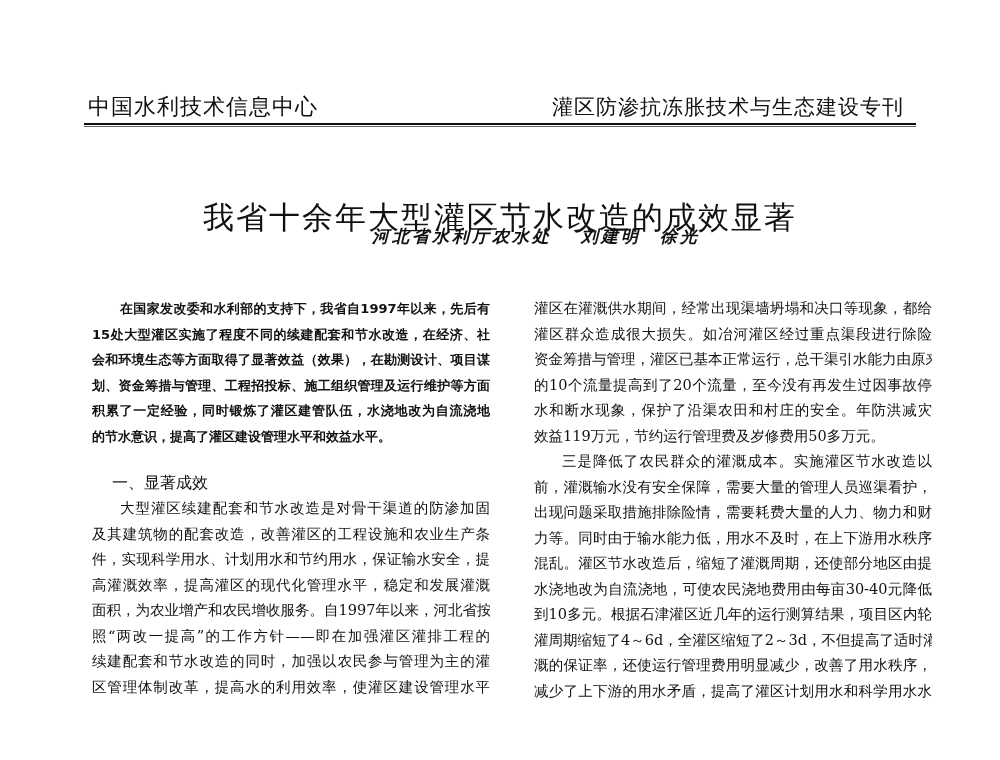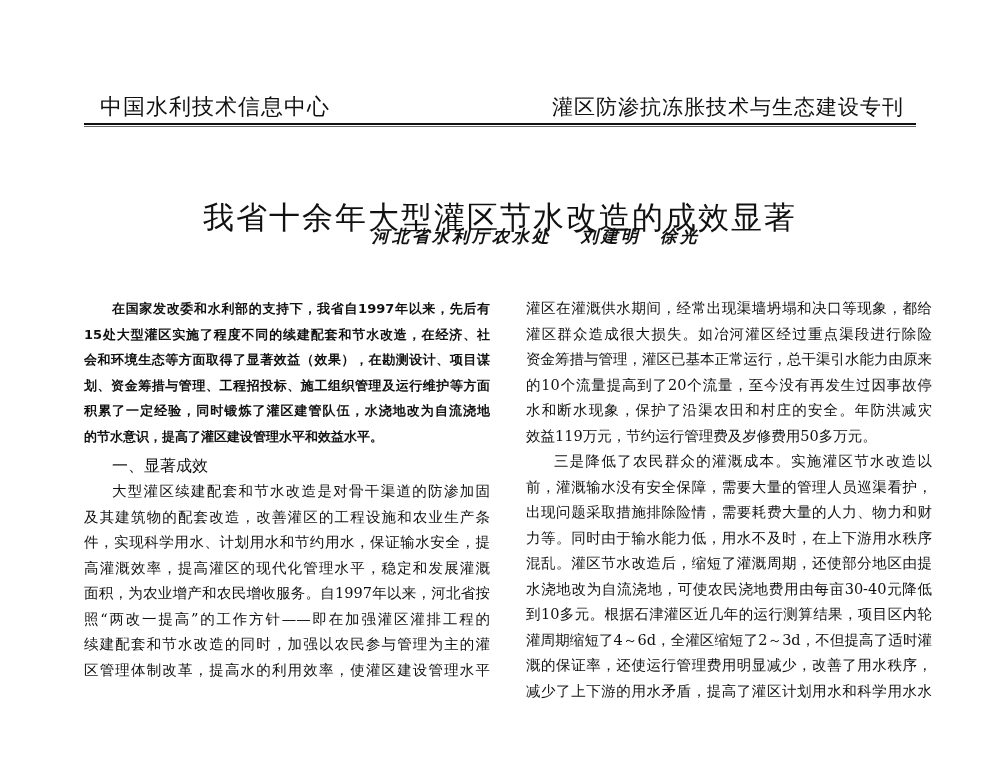--- a/index.html
+++ b/index.html
@@ -26,21 +26,21 @@
   .running-header::after {
     content: "";
     position: absolute;
     left: 0;
     right: 0;
     bottom: -4px;
     border-bottom: 1px solid #666;
   }
   .header-left {
     position: absolute;
-    left: 16px;
+    left: 4px;
     top: 0;
     font-family: "DejaVu Sans", "Liberation Sans", sans-serif;
     font-size: 22px;
     letter-spacing: 1px;
     line-height: 28px;
   }
   .header-right {
     position: absolute;
     right: 12px;
     top: 0;
@@ -82,35 +82,36 @@
   .col-left { left: 84px; }
   .col-right { left: 526px; }
   .line {
     height: 25.5px;
     line-height: 25.5px;
     font-size: 14px;
     white-space: nowrap;
     overflow: hidden;
     text-align: justify;
     text-align-last: justify;
+    margin-left: 8px;
   }
   .abstract .line {
     font-family: "DejaVu Sans", "Liberation Sans", sans-serif;
     font-weight: bold;
     font-size: 13px;
   }
   .line.indent { padding-left: 28px; }
   .line.last { text-align-last: left; }
   .section-heading {
     height: 27px;
     line-height: 27px;
     font-family: "DejaVu Sans", "Liberation Sans", sans-serif;
     font-size: 16px;
     padding-left: 28px;
-    margin-top: 3px;
+    margin-top: 20px;
   }
   .body-text .line {
     font-size: 14.5px;
   }
 </style>
 </head>
 <body>
 
 <div class="running-header">
   <div class="header-left">中国水利技术信息中心</div>

